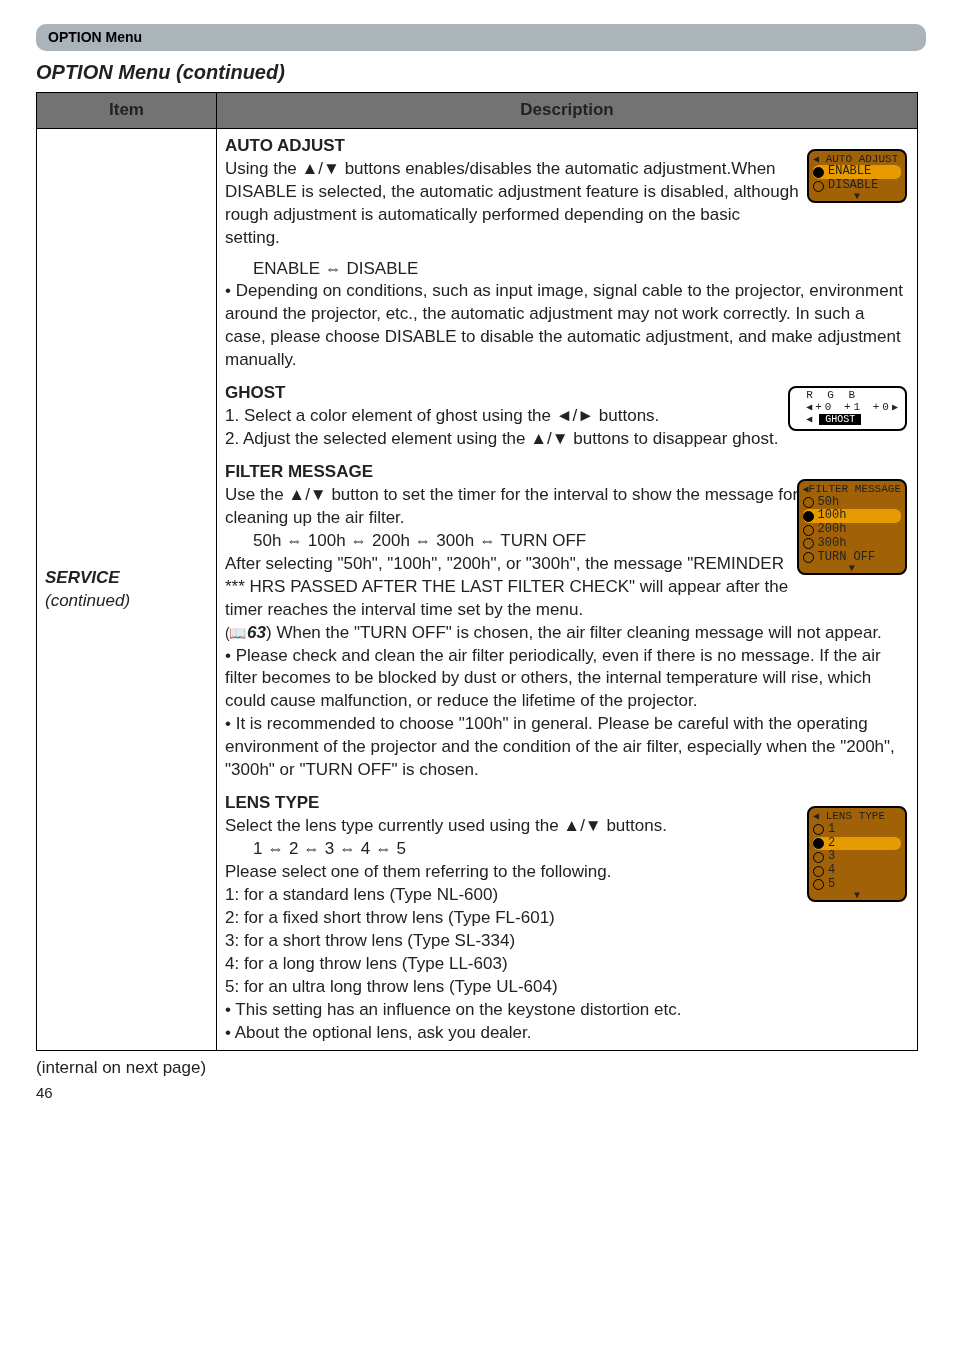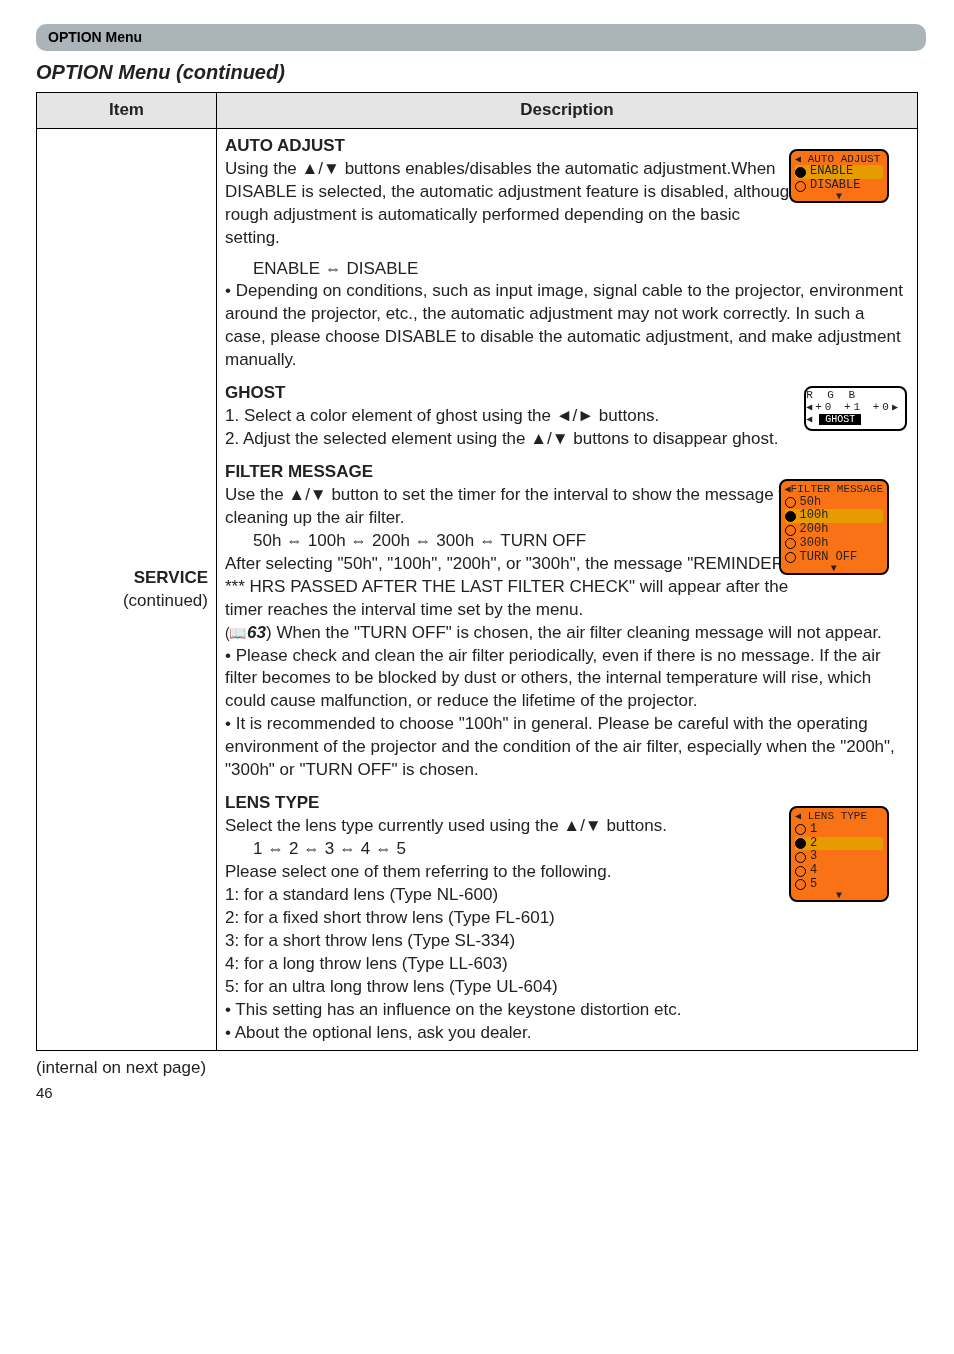--- a/index.html
+++ b/index.html
@@ -37,63 +37,64 @@
   }
   table.main th, table.main td {
     border: 1.5px solid #000;
     padding: 6px 8px;
     vertical-align: top;
   }
   table.main th {
     font-weight: bold;
     text-align: center;
     font-size: 17px;
-    background:#e5e5e5;
+    background:#737373;
   }
   .col-item { width: 180px; }
   .item-cell {
-    text-align: right;
+    text-align: left;
     vertical-align: middle !important;
     font-size: 17px;
+    font-style: italic;
   }
   .item-cell .svc { font-weight: bold; }
   .desc-block { position: relative; }
   .desc-block + .desc-block { margin-top: 10px; }
   .heading { font-weight: bold; font-size: 17px; }
   .desc-text { font-size: 17px; }
   .small-panel {
     position: absolute;
-    right: 20px;
+    right: 2px;
     top: 14px;
     border: 2px solid #000;
     border-radius: 8px;
-    background: #f97316;
+    background: #a16207;
     padding: 2px 4px 0px 4px;
     font-family: "Courier New", monospace;
     font-size: 12px;
     line-height: 1.15;
     min-width: 88px;
   }
   .small-panel .panel-title {
     text-align: left;
     font-size: 11px;
     white-space: nowrap;
   }
-  .small-panel .row { display:flex; align-items:center; gap:4px; }
+  .small-panel .row { display:flex; align-items:center; gap:4px;border-radius:6px; }
   .small-panel .row.sel { background:#e69b00; }
   .radio { width:9px; height:9px; border:1px solid #000; border-radius:50%; display:inline-block; }
   .radio.filled { background:#000; }
   .arrow-down { display:block; text-align:center; font-size:10px; line-height:8px; }
   .lt-arrow, .rt-arrow { font-size:10px; }
   .ghost-box {
     position:absolute; right:2px; top:4px;
     border: 2.5px solid #000;
     border-radius: 8px;
     background:#fff;
-    padding:1px 4px 2px 0;
+    padding:1px 4px 2px 16px;
     font-family:"Courier New",monospace;
     font-size:12px;
     line-height:1.1;
   }
   .ghost-box .rgb { font-size:11px; letter-spacing:4px; }
   .ghost-box .vals { font-size:11px; letter-spacing:3px; }
   .ghost-box .label { background:#000; color:#fff; padding:0 6px; font-size:10px; display:inline-block; margin-top:1px;}
   .book { font-size:14px; }
   .continued { margin-top:6px; font-size:17px; }
   .page-no { font-size:15px; margin-top:3px; }

